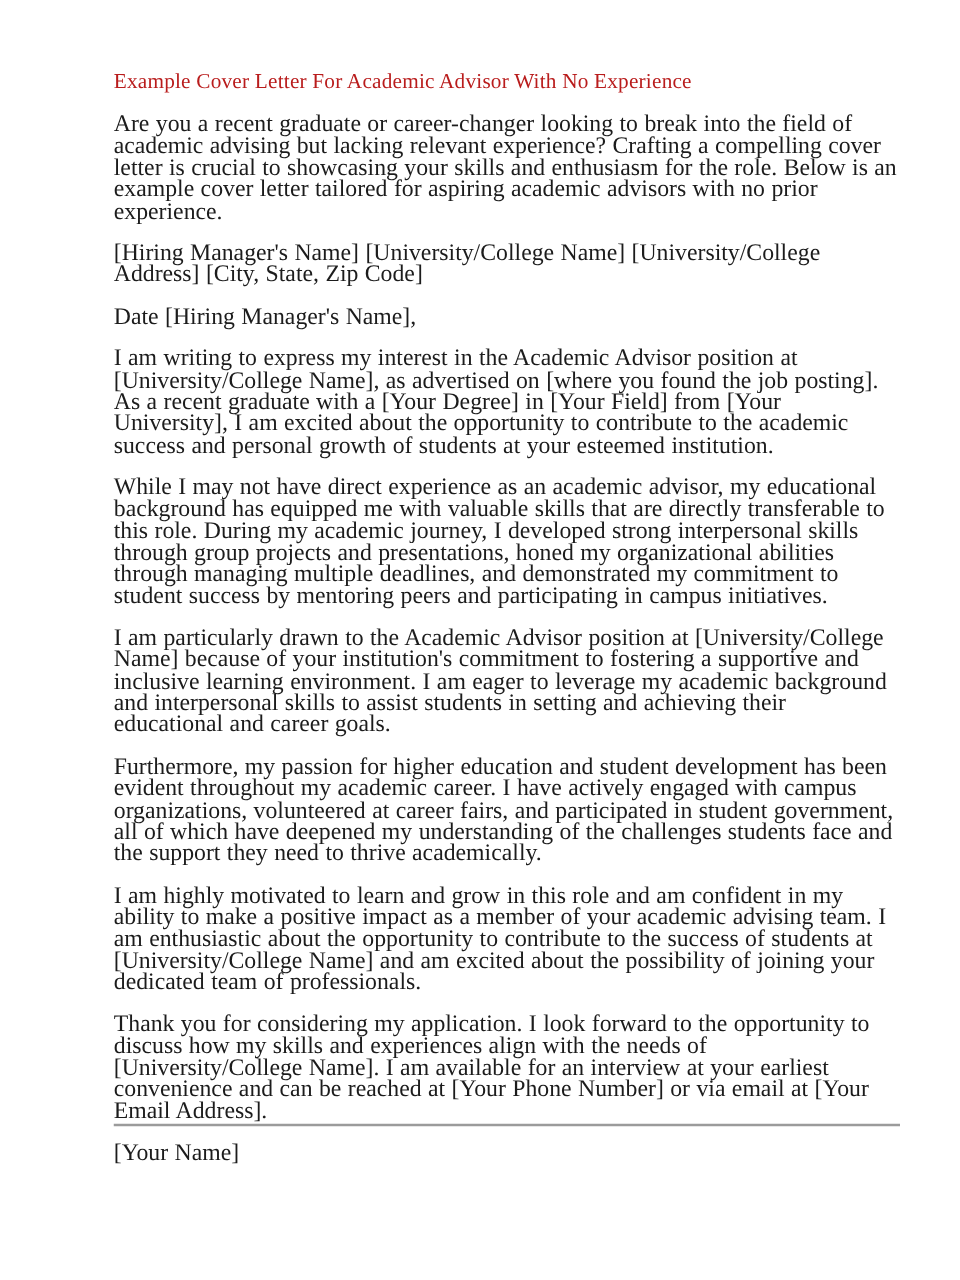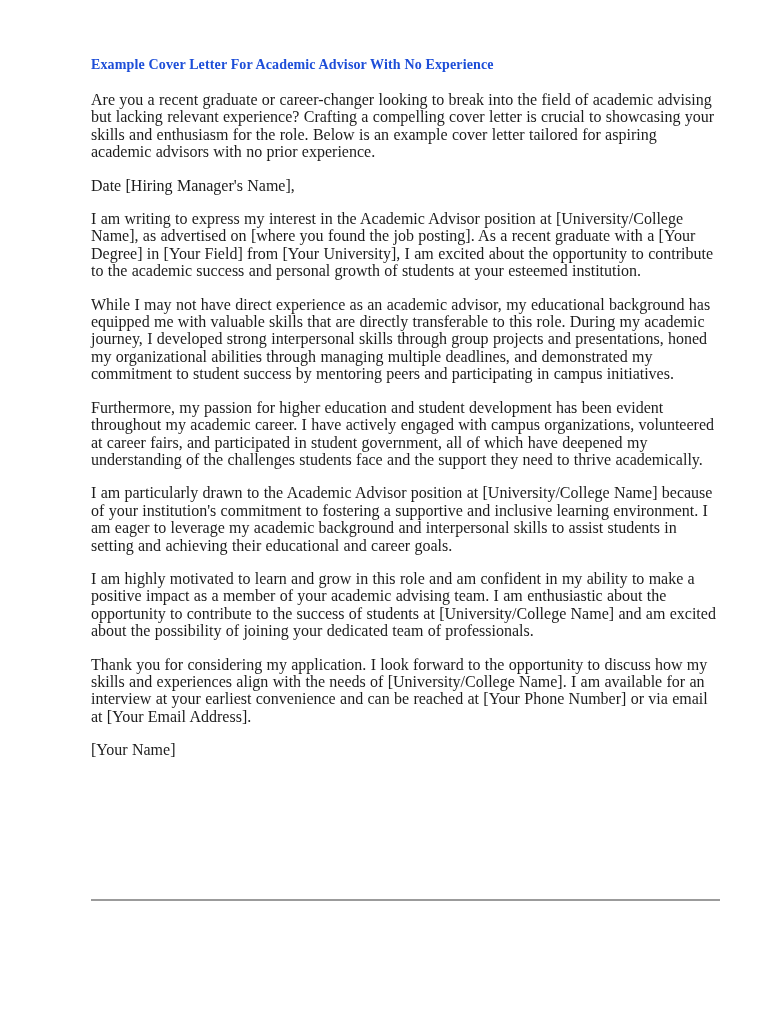--- a/index.html
+++ b/index.html
@@ -25,30 +25,30 @@
   }
 
   .doc {
     position: absolute;
     left: 91px;
     top: 56px;
     width: 629px;
   }
 
   .doc-title {
-    font-size: 14px;
-    font-weight: bold;
+    font-size: 17px;
+    font-weight: normal;
     line-height: 17px;
     letter-spacing: 0.01em;
     margin: 0 0 18px 0;
-    color: #1d4ed8;
+    color: #b91c1c;
   }
 
   .para {
-    font-size: 16px;
+    font-size: 19px;
     line-height: 17.4px;
     margin: 0 0 16px 0;
     color: #1c1c1c;
     text-align: left;
     word-spacing: 0.02em;
   }
 
   .para:last-of-type {
     margin-bottom: 16px;
   }
@@ -67,30 +67,31 @@
 
 <div class="page">
 
   <div class="doc">
 
     <h1 class="doc-title">Example Cover Letter For Academic Advisor With No Experience</h1>
 
     <p class="para">Are you a recent graduate or career-changer looking to break into the field of academic advising but lacking relevant experience? Crafting a compelling cover letter is crucial to showcasing your skills and enthusiasm for the role. Below is an example cover letter tailored for aspiring academic advisors with no prior experience.</p>
 
 
+    <p class="para">[Hiring Manager's Name] [University/College Name] [University/College Address] [City, State, Zip Code]</p>
 
     <p class="para">Date [Hiring Manager's Name],</p>
 
     <p class="para">I am writing to express my interest in the Academic Advisor position at [University/College Name], as advertised on [where you found the job posting]. As a recent graduate with a [Your Degree] in [Your Field] from [Your University], I am excited about the opportunity to contribute to the academic success and personal growth of students at your esteemed institution.</p>
 
     <p class="para">While I may not have direct experience as an academic advisor, my educational background has equipped me with valuable skills that are directly transferable to this role. During my academic journey, I developed strong interpersonal skills through group projects and presentations, honed my organizational abilities through managing multiple deadlines, and demonstrated my commitment to student success by mentoring peers and participating in campus initiatives.</p>
 
+    <p class="para">I am particularly drawn to the Academic Advisor position at [University/College Name] because of your institution's commitment to fostering a supportive and inclusive learning environment. I am eager to leverage my academic background and interpersonal skills to assist students in setting and achieving their educational and career goals.</p>
+
     <p class="para">Furthermore, my passion for higher education and student development has been evident throughout my academic career. I have actively engaged with campus organizations, volunteered at career fairs, and participated in student government, all of which have deepened my understanding of the challenges students face and the support they need to thrive academically.</p>
-
-    <p class="para">I am particularly drawn to the Academic Advisor position at [University/College Name] because of your institution's commitment to fostering a supportive and inclusive learning environment. I am eager to leverage my academic background and interpersonal skills to assist students in setting and achieving their educational and career goals.</p>
 
     <p class="para">I am highly motivated to learn and grow in this role and am confident in my ability to make a positive impact as a member of your academic advising team. I am enthusiastic about the opportunity to contribute to the success of students at [University/College Name] and am excited about the possibility of joining your dedicated team of professionals.</p>
 
     <p class="para">Thank you for considering my application. I look forward to the opportunity to discuss how my skills and experiences align with the needs of [University/College Name]. I am available for an interview at your earliest convenience and can be reached at [Your Phone Number] or via email at [Your Email Address].</p>
 
 
     <p class="para">[Your Name]</p>
 
   </div>
 

